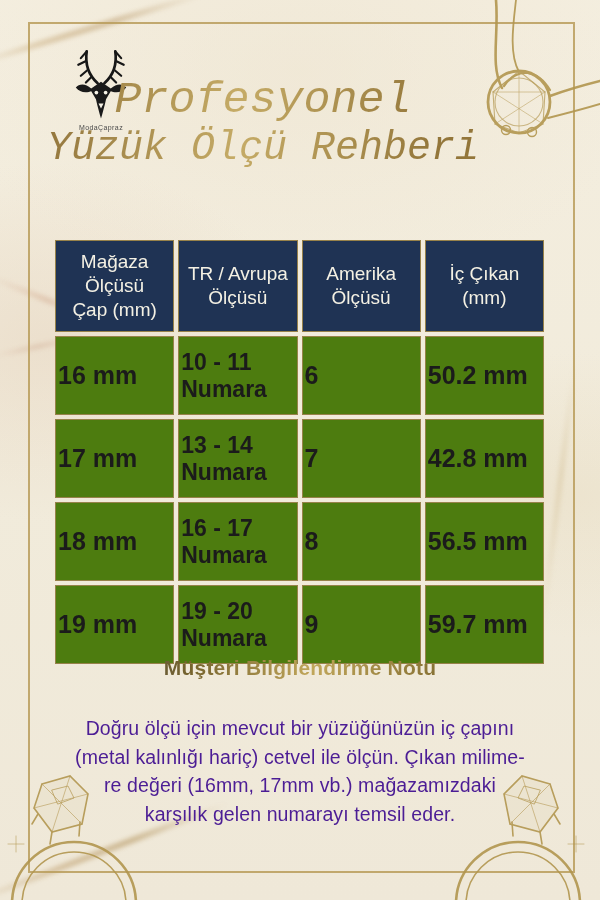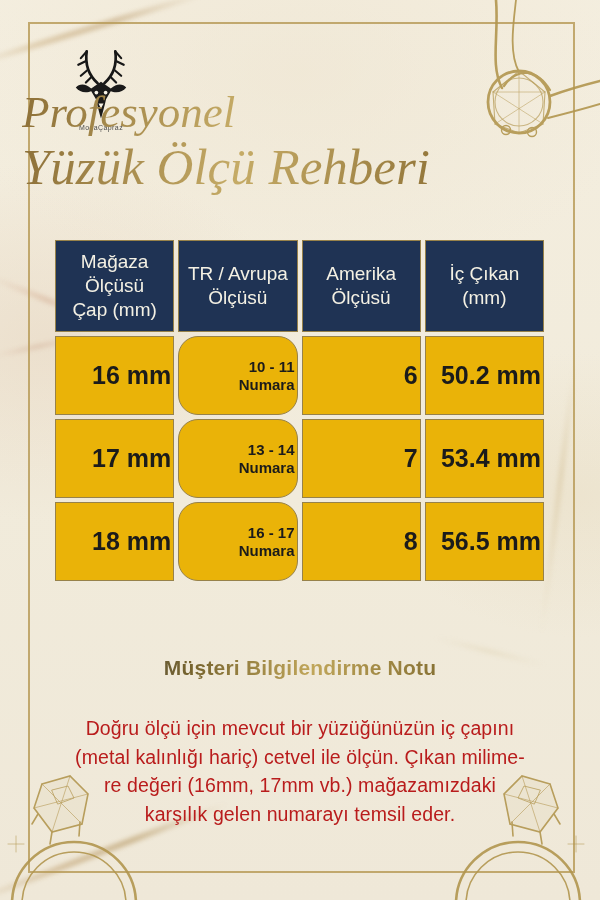--- a/index.html
+++ b/index.html
@@ -29,56 +29,56 @@
       background:linear-gradient(180deg,transparent,#d2bd92 40%,transparent);opacity:.55;}
   .v6{left:430px;top:650px;width:120px;height:3px;transform:rotate(14deg);
       background:linear-gradient(90deg,transparent,#d8c9a4,transparent);opacity:.5;}
   
   .frame{position:absolute;left:28px;top:22px;right:25px;bottom:27px;
     border:2px solid rgba(185,156,90,.85);z-index:1;}
   
   .logo{position:absolute;left:58px;top:48px;width:86px;text-align:center;z-index:2;}
   .logo-text{font-size:7px;color:#4a4a4a;letter-spacing:.4px;margin-top:-2px;}
   
-  .title{position:absolute;left:22px;top:88px;width:482px;text-align:left;z-index:2;
-    font-family:Liberation Serif, serif;font-style:italic;color:#a7894a;}
+  .title{position:absolute;left:22px;top:76px;width:482px;text-align:center;z-index:2;
+    font-family:Liberation Mono, monospace;font-style:italic;color:#a7894a;}
   .title-line1{font-size:45px;line-height:1.1;}
-  .title-line2{font-size:51px;line-height:1.15;}
+  .title-line2{font-size:40px;line-height:1.15;}
   @supports (-webkit-background-clip: text){
     .title-line1,.title-line2{
       background:linear-gradient(100deg,#8d7038 0%,#c5ab66 45%,#93763a 85%);
       -webkit-background-clip:text;background-clip:text;
       -webkit-text-fill-color:transparent;color:transparent;}
   }
   
   .ring-tr{position:absolute;right:0;top:0;z-index:2;opacity:.9;}
   .ring-bl{position:absolute;left:-6px;top:774px;z-index:2;opacity:.9;}
   .ring-br{position:absolute;right:2px;top:774px;z-index:2;opacity:.9;transform:scaleX(-1);}
   
   .size-table{position:absolute;left:51px;top:236px;width:497px;z-index:3;
     border-collapse:separate;border-spacing:4px;table-layout:fixed;}
   .size-table th{
     background:#1f3354;color:#f4f1e4;font-weight:500;font-size:19px;line-height:1.25;
     border:1.5px solid #97824a;height:86px;padding:2px;vertical-align:middle;text-align:center;}
   .size-table td{
-    background:#eab308;color:#1b1b1b;font-weight:600;font-size:25px;line-height:1.15;
-    border:1.5px solid #97824a;height:73px;padding:2px;vertical-align:middle;text-align:right;}
-  .size-table td.tr-col{font-size:15px;border-radius:20px;}
+    background:#4d7c0f;color:#1b1b1b;font-weight:600;font-size:25px;line-height:1.15;
+    border:1.5px solid #97824a;height:73px;padding:2px;vertical-align:middle;text-align:left;}
+  .size-table td.tr-col{font-size:23px;}
   .pre{white-space:pre-line;}
   
   .note-heading{position:absolute;left:0;top:656px;width:600px;text-align:center;z-index:3;
     font-size:21px;font-weight:700;color:#5c532f;letter-spacing:.2px;}
   @supports (-webkit-background-clip: text){
     .note-heading{
       background:linear-gradient(90deg,#2d3c59 0%,#77642e 32%,#c0a65a 52%,#8a7436 72%,#2d3c59 100%);
       -webkit-background-clip:text;background-clip:text;
       -webkit-text-fill-color:transparent;color:transparent;}
   }
   .note-body{position:absolute;left:8px;top:714px;width:584px;text-align:center;z-index:3;
-    font-size:19.5px;font-weight:500;color:#b91c1c;line-height:28.5px;letter-spacing:.1px;}
+    font-size:19.5px;font-weight:500;color:#4c1d95;line-height:28.5px;letter-spacing:.1px;}
 </style>
 </head>
 <body>
 
 <div class="marble"></div>
 <div class="vein v1"></div>
 <div class="vein v2"></div>
 <div class="vein v3"></div>
 <div class="vein v4"></div>
 <div class="vein v5"></div>
@@ -153,28 +153,35 @@
       <td class="tr-col"><span class="pre">10 - 11
 Numara</span></td>
       <td><span class="pre">6</span></td>
       <td><span class="pre">50.2 mm</span></td>
     </tr>
     <tr>
       <td><span class="pre">17 mm</span></td>
       <td class="tr-col"><span class="pre">13 - 14
 Numara</span></td>
       <td><span class="pre">7</span></td>
-      <td><span class="pre">53.4 mm</span></td>
+      <td><span class="pre">42.8 mm</span></td>
     </tr>
     <tr>
       <td><span class="pre">18 mm</span></td>
       <td class="tr-col"><span class="pre">16 - 17
 Numara</span></td>
       <td><span class="pre">8</span></td>
       <td><span class="pre">56.5 mm</span></td>
+    </tr>
+    <tr>
+      <td><span class="pre">19 mm</span></td>
+      <td class="tr-col"><span class="pre">19 - 20
+Numara</span></td>
+      <td><span class="pre">9</span></td>
+      <td><span class="pre">59.7 mm</span></td>
     </tr>
   </tbody>
 </table>
 
 <div class="note-heading">Müşteri Bilgilendirme Notu</div>
 <div class="note-body">
   <div>Doğru ölçü için mevcut bir yüzüğünüzün iç çapını</div>
   <div>(metal kalınlığı hariç) cetvel ile ölçün. Çıkan milime-</div>
   <div>re değeri (16mm,  17mm vb.) mağazamızdaki</div>
   <div>karşılık gelen numarayı temsil eder.</div>

